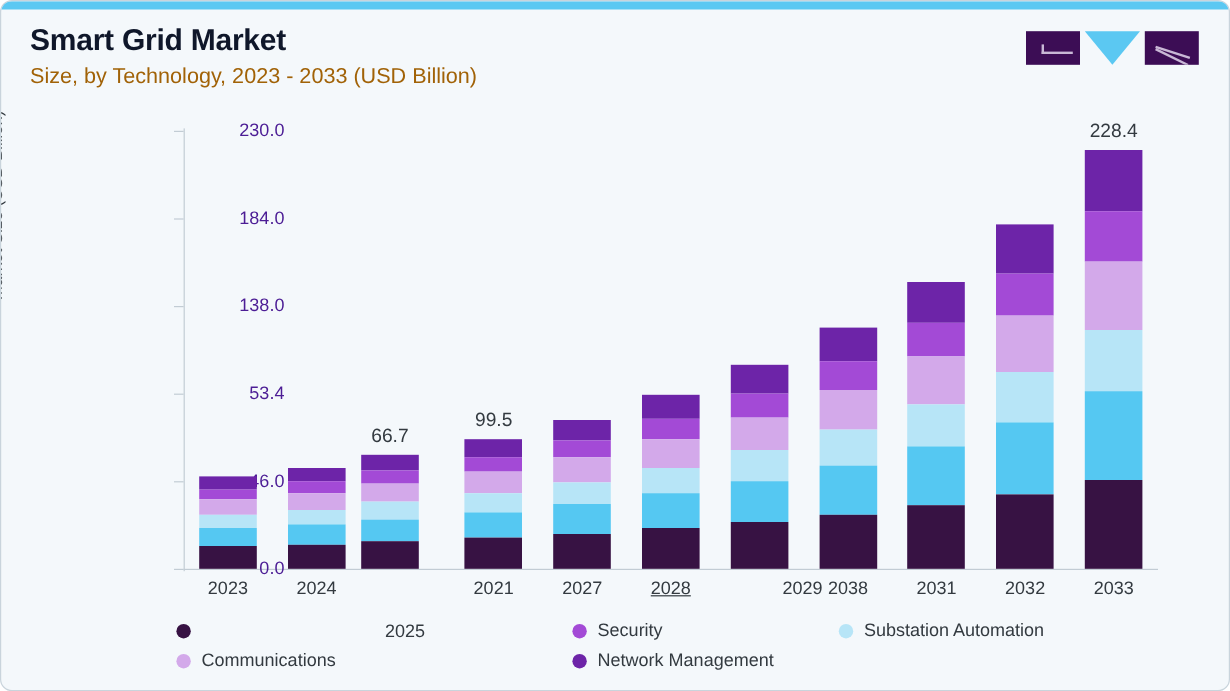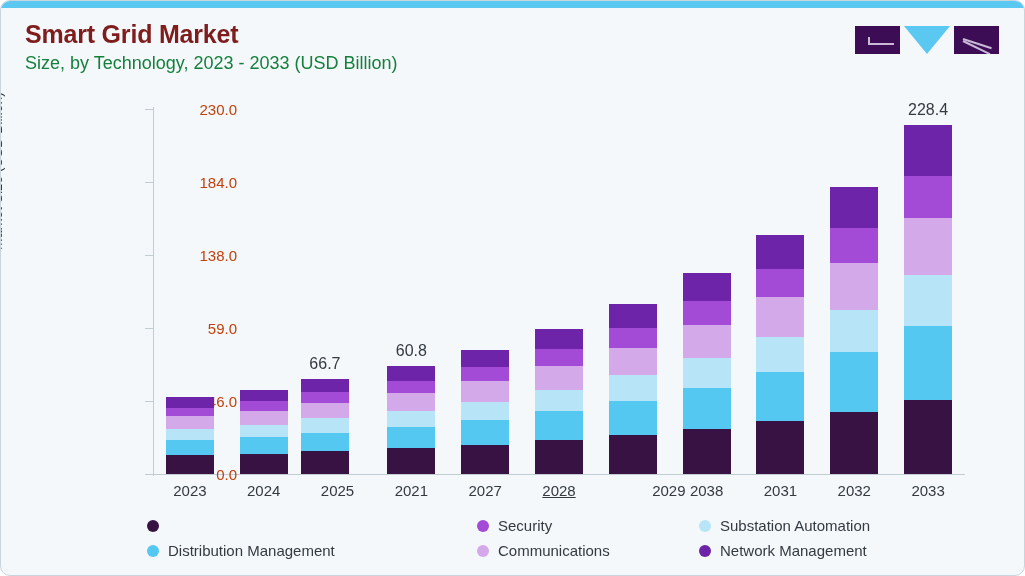--- a/index.html
+++ b/index.html
@@ -35,28 +35,28 @@
   
   #header {
     position: absolute;
     top: 18px; left: 24px;
     width: 980px;
   }
 
   #chart-title {
     font-size: 25px;
     font-weight: bold;
-    color: #7f1d1d;
+    color: #0f172a;
     letter-spacing: -0.2px;
     line-height: 30px;
   }
 
   #chart-subtitle {
     font-size: 18px;
-    color: #15803d;
+    color: #a16207;
     line-height: 26px;
     margin-top: 1px;
   }
 
   
   #logo {
     position: absolute;
     top: 25px; right: 22px;
     width: 150px;
     text-align: center;
@@ -138,21 +138,21 @@
     left: 0;
     width: 1025px;
     height: 0;
   }
 
   .ytick-label {
     position: absolute;
     right: 789px;
     transform: translateY(-50%);
     font-size: 15px;
-    color: #c2410c;
+    color: #4c1d95;
     white-space: nowrap;
   }
 
   .ytick-mark {
     position: absolute;
     left: 144px;
     width: 8px; height: 1px;
     background: #c2ccd4;
   }
 
@@ -277,21 +277,21 @@
   <div id="yticks">
       <div class="ytick-row" style="top: 473px;">
         <div class="ytick-label">0.0</div>
         <div class="ytick-mark"></div>
       </div>
       <div class="ytick-row" style="top: 400px;">
         <div class="ytick-label">46.0</div>
         <div class="ytick-mark"></div>
       </div>
       <div class="ytick-row" style="top: 327px;">
-        <div class="ytick-label">59.0</div>
+        <div class="ytick-label">53.4</div>
         <div class="ytick-mark"></div>
       </div>
       <div class="ytick-row" style="top: 254px;">
         <div class="ytick-label">138.0</div>
         <div class="ytick-mark"></div>
       </div>
       <div class="ytick-row" style="top: 181px;">
         <div class="ytick-label">184.0</div>
         <div class="ytick-mark"></div>
       </div>
@@ -335,21 +335,21 @@
       </div>
       <div class="bar-group" style="left: 221.455px; width: 73.8182px;">
         <div class="bar-stack">
           <div class="bar-seg" title="Advanced Metering Infrastructure 2026: 16.2" style="height: 25.7087px; background: rgb(55, 18, 67);"></div>
           <div class="bar-seg" title="Distribution Management 2026: 13.5" style="height: 21.4239px; background: rgb(85, 200, 242);"></div>
           <div class="bar-seg" title="Substation Automation 2026: 10.1" style="height: 16.0283px; background: rgb(183, 229, 247);"></div>
           <div class="bar-seg" title="Communications 2026: 11.2" style="height: 17.7739px; background: rgb(211, 169, 234);"></div>
           <div class="bar-seg" title="Security 2026: 7.8" style="height: 12.3783px; background: rgb(163, 74, 214);"></div>
           <div class="bar-seg" title="Network Management 2026: 9.4" style="height: 14.9174px; background: rgb(109, 36, 168);"></div>
         </div>
-        <div class="bar-total-label" style="bottom: 114.23px;">60.8</div>
+        <div class="bar-total-label" style="bottom: 114.23px;">99.5</div>
       </div>
       <div class="bar-group" style="left: 295.273px; width: 73.8182px;">
         <div class="bar-stack">
           <div class="bar-seg" title="Advanced Metering Infrastructure 2027: 18.4" style="height: 29.2px; background: rgb(55, 18, 67);"></div>
           <div class="bar-seg" title="Distribution Management 2027: 15.6" style="height: 24.7565px; background: rgb(85, 200, 242);"></div>
           <div class="bar-seg" title="Substation Automation 2027: 11.6" style="height: 18.4087px; background: rgb(183, 229, 247);"></div>
           <div class="bar-seg" title="Communications 2027: 12.9" style="height: 20.4717px; background: rgb(211, 169, 234);"></div>
           <div class="bar-seg" title="Security 2027: 9" style="height: 14.2826px; background: rgb(163, 74, 214);"></div>
           <div class="bar-seg" title="Network Management 2027: 10.9" style="height: 17.2978px; background: rgb(109, 36, 168);"></div>
         </div>
@@ -412,21 +412,21 @@
           <div class="bar-seg" title="Communications 2033: 35.8" style="height: 56.813px; background: rgb(211, 169, 234);"></div>
           <div class="bar-seg" title="Security 2033: 26.4" style="height: 41.8957px; background: rgb(163, 74, 214);"></div>
           <div class="bar-seg" title="Network Management 2033: 32.1" style="height: 50.9413px; background: rgb(109, 36, 168);"></div>
         </div>
         <div class="bar-total-label" style="bottom: 354.972px;">228.4</div>
       </div>
     </div>
   <div id="xticks">
       <div class="xtick-label" style="left: 188.909px;">2023</div>
       <div class="xtick-label" style="left: 262.727px;">2024</div>
-      <div class="xtick-label" style="left: 336.545px;">2025</div>
+      <div class="xtick-label" style="left: 336.545px; margin-top: 36px;">2025</div>
       <div class="xtick-label" style="left: 410.364px;">2021</div>
       <div class="xtick-label" style="left: 484.182px;">2027</div>
       <div class="xtick-label" style="left: 558px; text-decoration: underline;">2028</div>
       <div class="xtick-label" style="left: 631.818px; margin-left: 36px;">2029</div>
       <div class="xtick-label" style="left: 705.636px;">2038</div>
       <div class="xtick-label" style="left: 779.455px;">2031</div>
       <div class="xtick-label" style="left: 853.273px;">2032</div>
       <div class="xtick-label" style="left: 927.091px;">2033</div>
     </div>
 
@@ -436,24 +436,20 @@
       </div>
       <div class="legend-item">
         <span class="legend-swatch" style="background: rgb(163, 74, 214);"></span>
         <span class="legend-label">Security</span>
       </div>
       <div class="legend-item">
         <span class="legend-swatch" style="background: rgb(183, 229, 247);"></span>
         <span class="legend-label">Substation Automation</span>
       </div>
       <div class="legend-item">
-        <span class="legend-swatch" style="background: rgb(85, 200, 242);"></span>
-        <span class="legend-label">Distribution Management</span>
-      </div>
-      <div class="legend-item">
         <span class="legend-swatch" style="background: rgb(211, 169, 234);"></span>
         <span class="legend-label">Communications</span>
       </div>
       <div class="legend-item">
         <span class="legend-swatch" style="background: rgb(109, 36, 168);"></span>
         <span class="legend-label">Network Management</span>
       </div>
     </div>
 
 </div>

